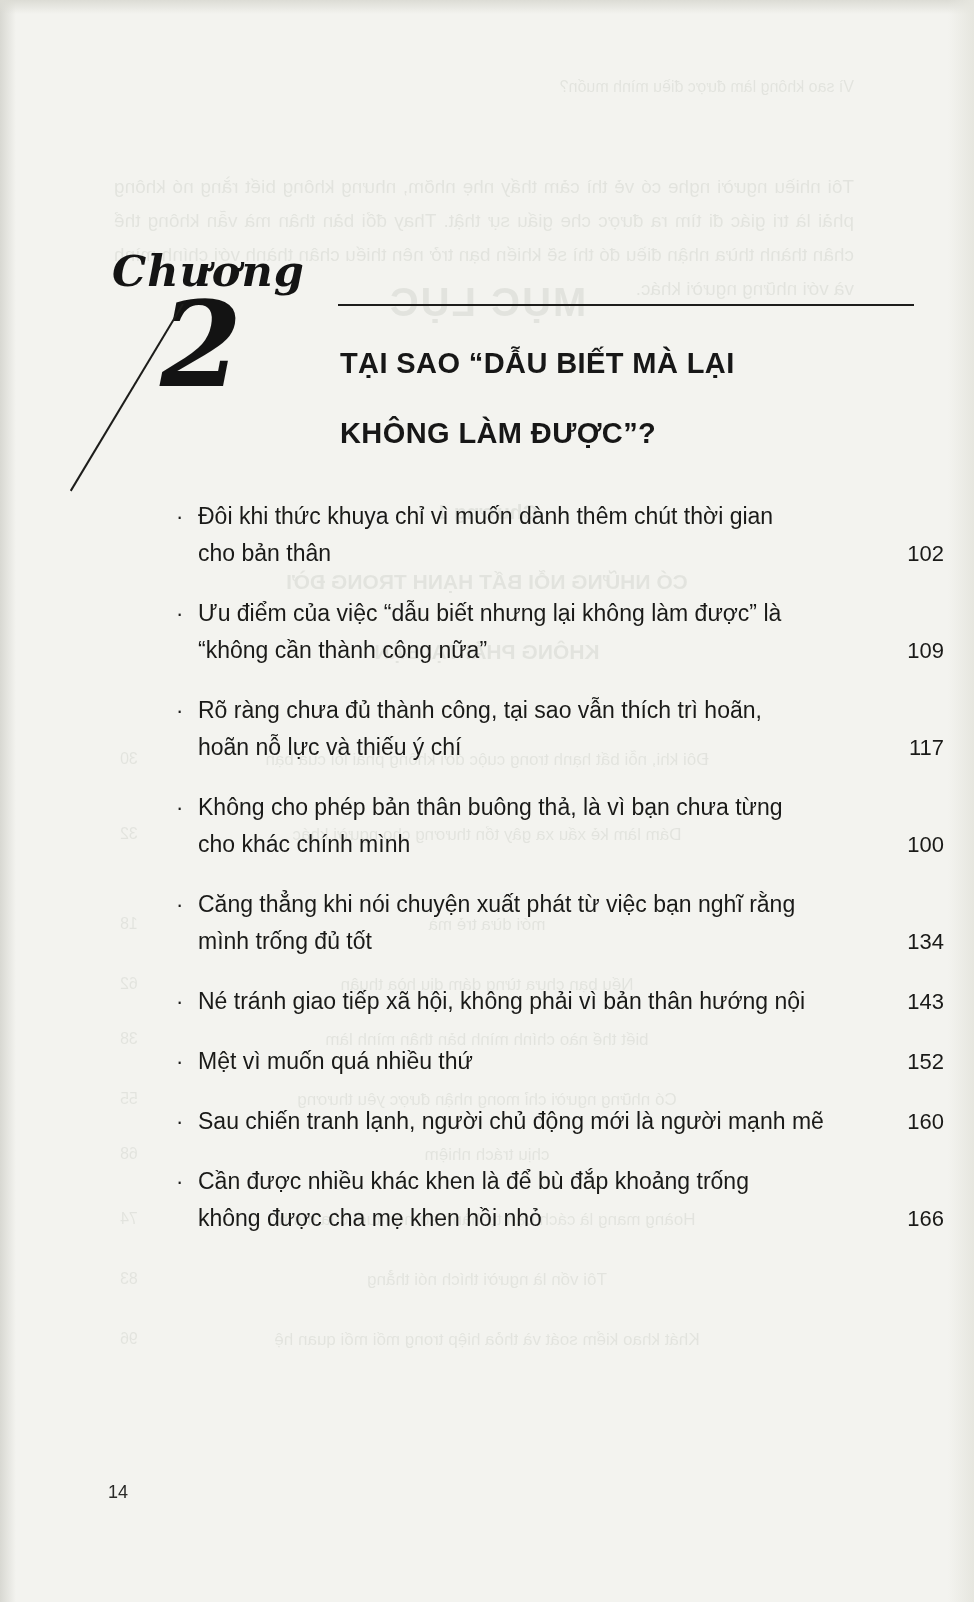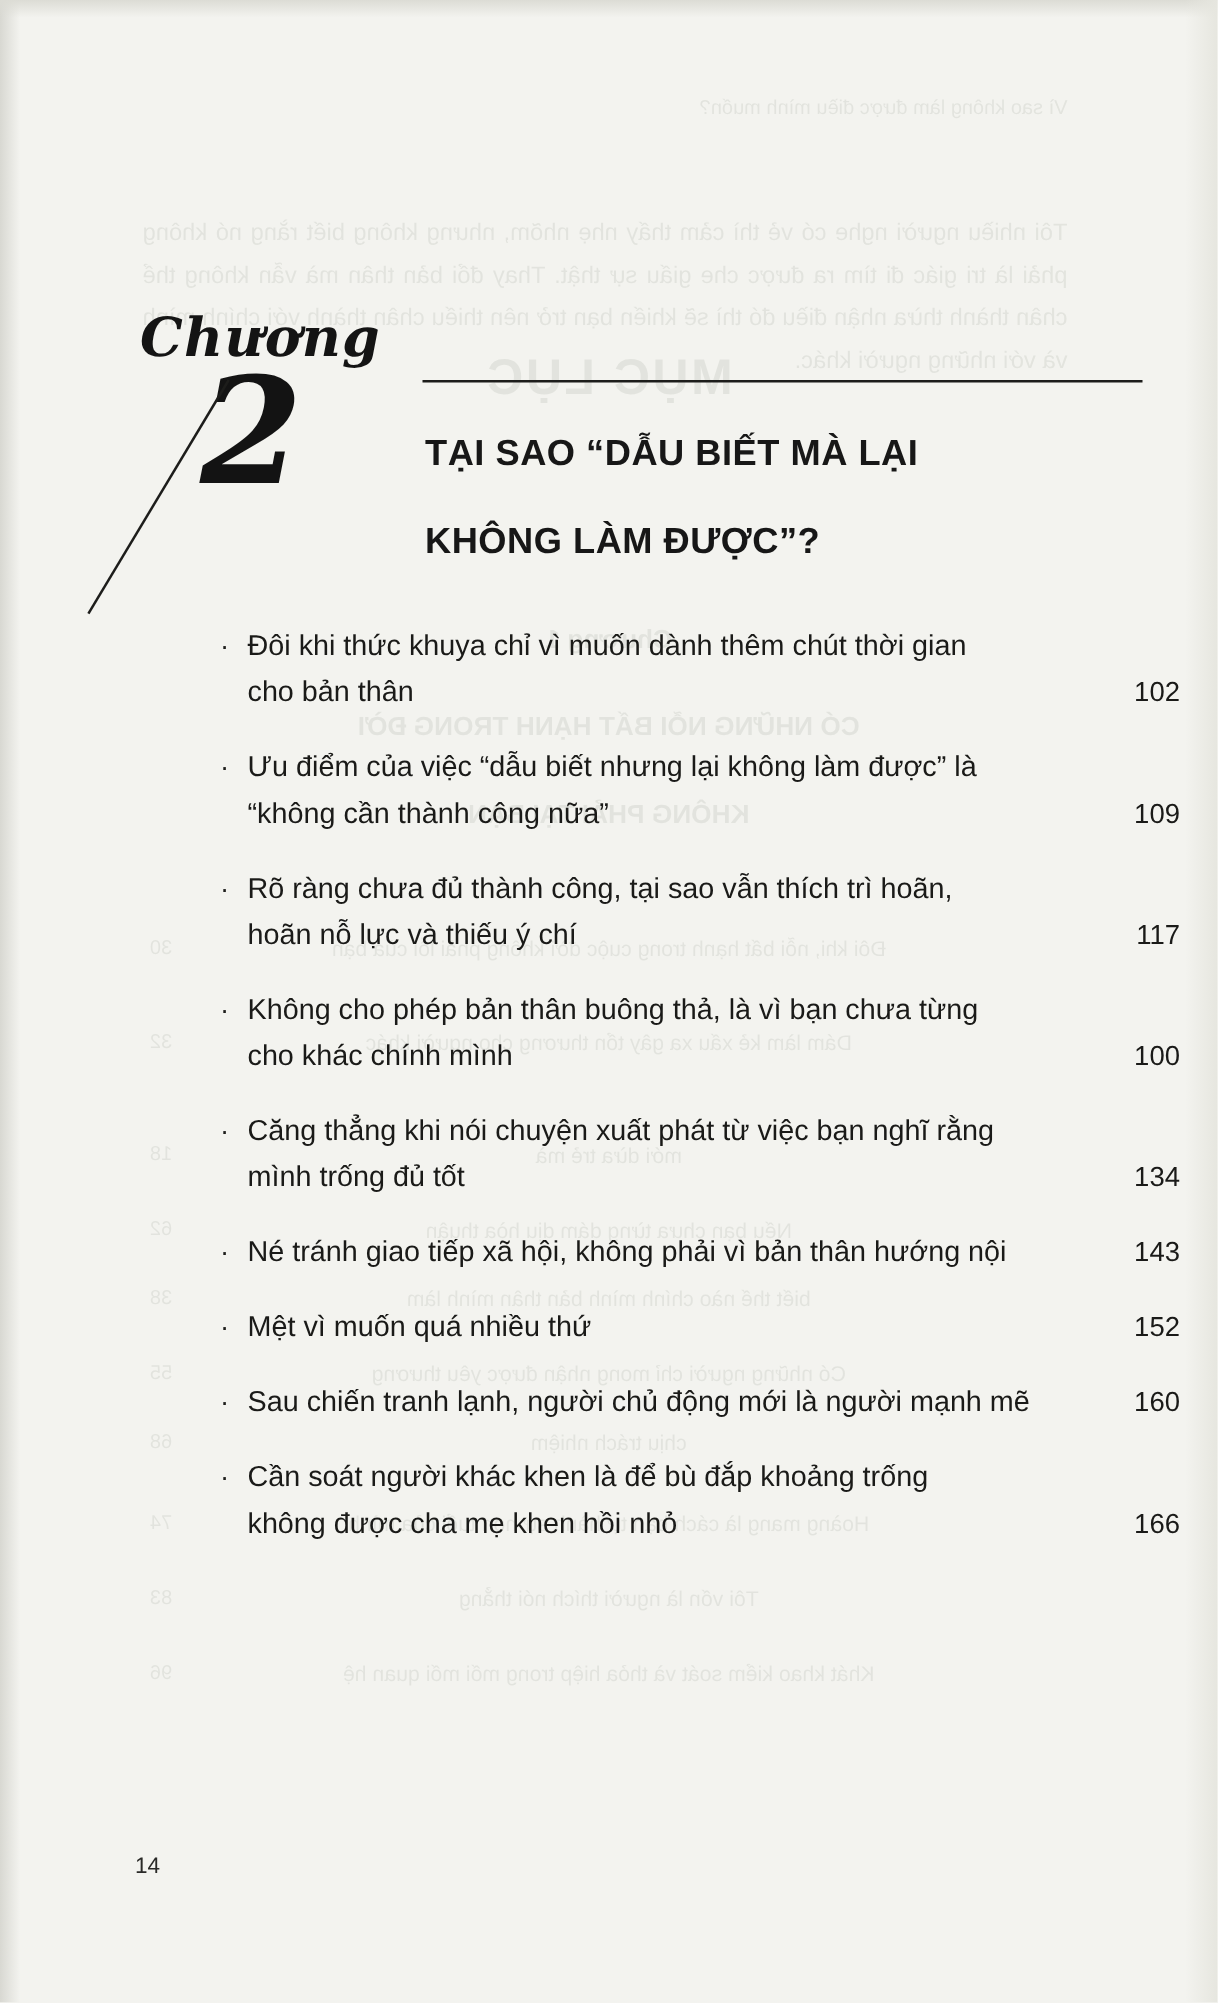--- a/index.html
+++ b/index.html
@@ -320,21 +320,21 @@
       <div class="bullet">·</div>
       <div class="toc-text">
         <span>Sau chiến tranh lạnh, người chủ động mới là người mạnh mẽ</span>
       </div>
       <div class="toc-page">160</div>
     </div>
 
     <div class="toc-item">
       <div class="bullet">·</div>
       <div class="toc-text">
-        <span>Cần soát người khác khen là để bù đắp khoảng trống</span>
+        <span>Cần được nhiều khác khen là để bù đắp khoảng trống</span>
         <span class="l2">không được cha mẹ khen hồi nhỏ</span>
       </div>
       <div class="toc-page">166</div>
     </div>
 
   </div>
 
   <div class="folio">14</div>
 
 </div>

